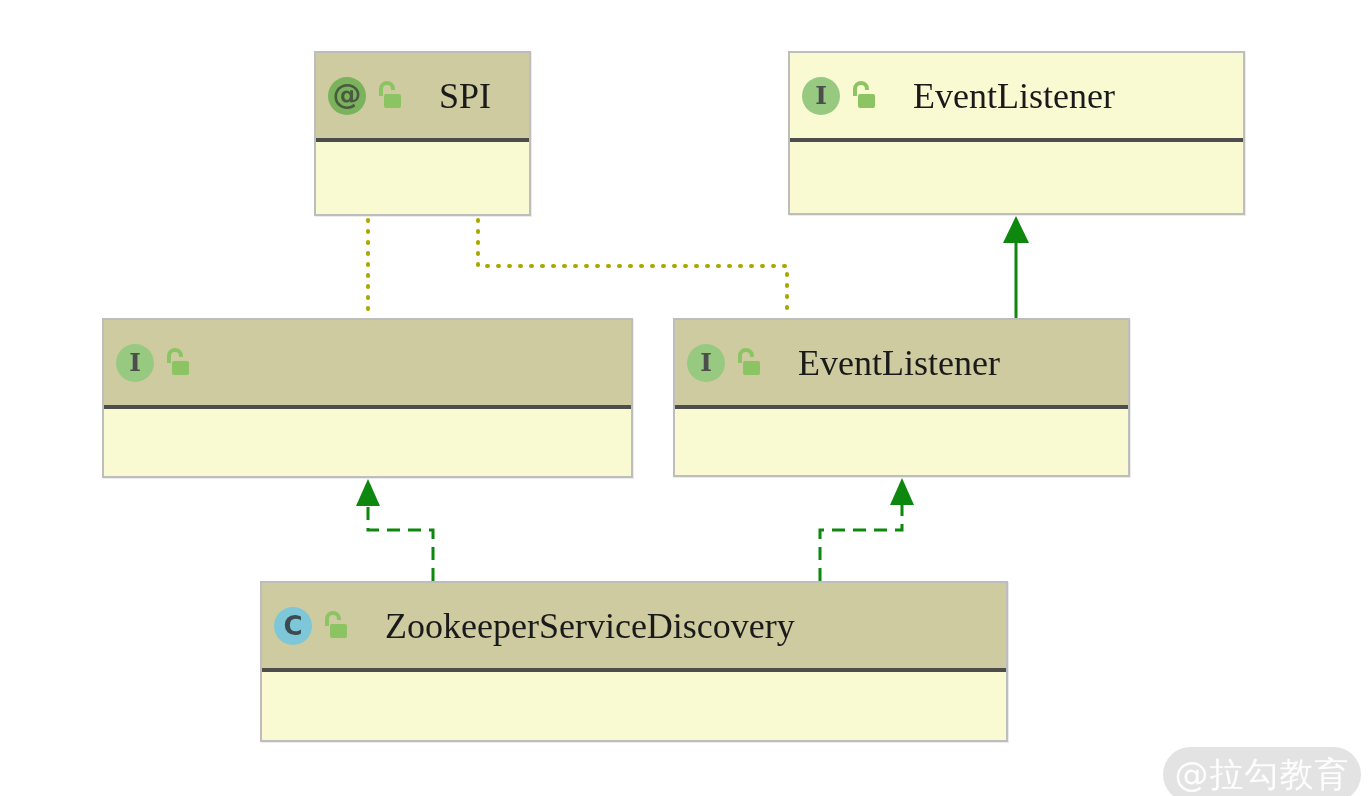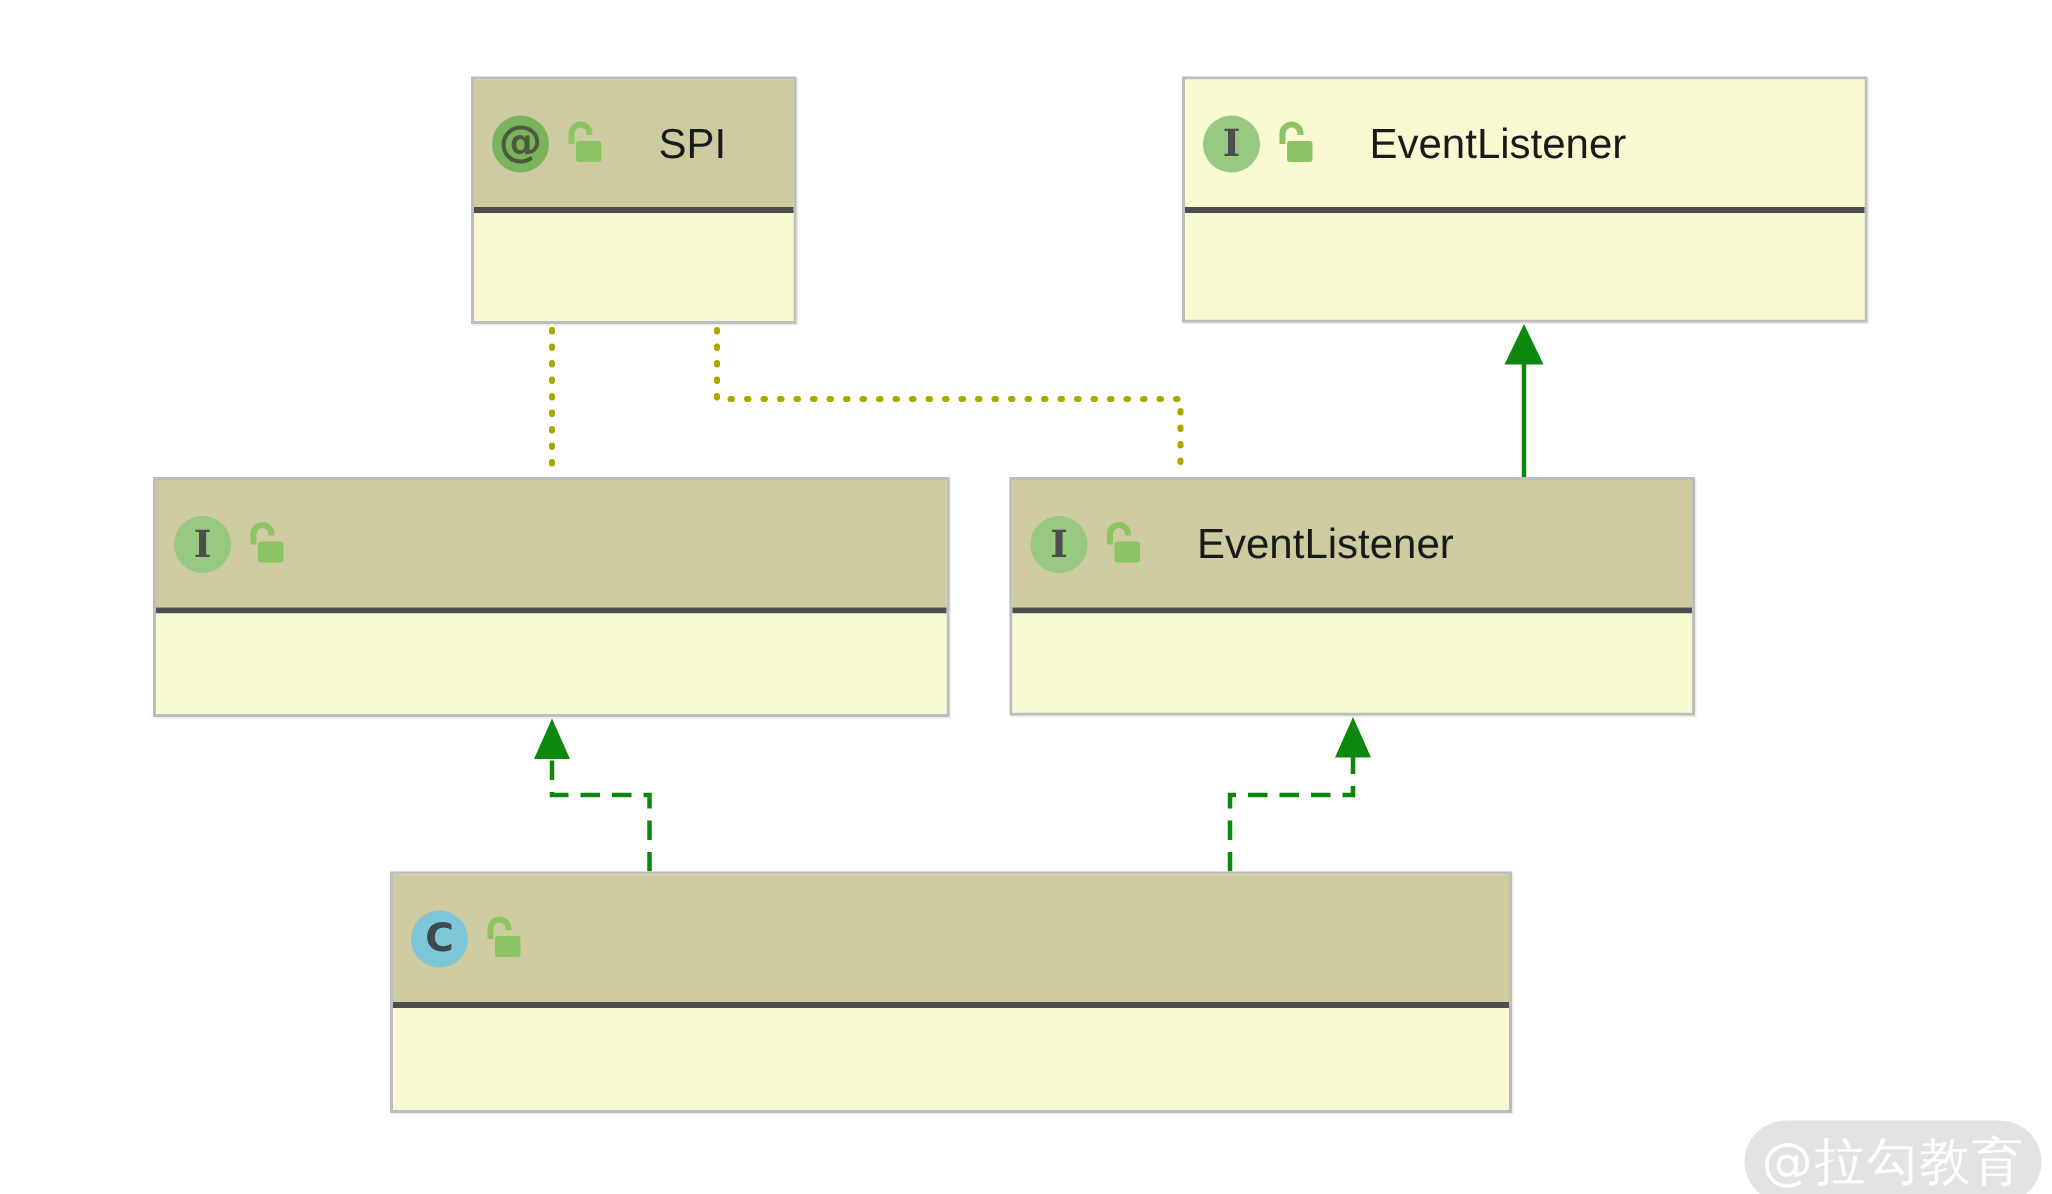--- a/index.html
+++ b/index.html
@@ -79,22 +79,22 @@
     color:var(--class_glyph);
     font-family:"DejaVu Sans",sans-serif;
     font-size:26px;font-weight:bold;line-height:1;
   }
   .lock-icon{
     width:28px;height:32px;flex:0 0 28px;
     margin-right:35px;
     display:block;
   }
   .node-title{
-    font-family:Liberation Sans, sans-serif;
-    font-size:28px;
+    font-family:Liberation Serif, serif;
+    font-size:36px;
     color:var(--title_color);
     white-space:nowrap;
     letter-spacing:0;
   }
   .watermark{
     position:absolute;
     left:1163px;top:723px;
     width:198px;height:55px;
     border-radius:28px;
     background:rgba(176,176,176,0.35);
@@ -195,20 +195,21 @@
 
   <div class="uml-node" style="left:260px;top:581px;width:748px;height:161px;">
     <div class="node-header">
       <span class="badge badge-class">
         <span class="glyph">C</span>
       </span>
       <svg class="lock-icon" viewBox="0 0 28 32">
         <path d="M5 16 V9 a6 6 0 0 1 12 0 v1" fill="none" stroke="var(--lock_icon_green,#8dc463)" stroke-width="4"></path>
         <rect x="8" y="14" width="17" height="14" rx="2" fill="var(--lock_icon_green,#8dc463)"></rect>
       </svg>
+      <span class="node-title">ZookeeperServiceDiscovery</span>
     </div>
     <div class="node-divider"></div>
     <div class="node-body"></div>
   </div>
 
   <div class="watermark">
     <span class="watermark-text">@拉勾教育</span>
   </div>
 
 </div>

